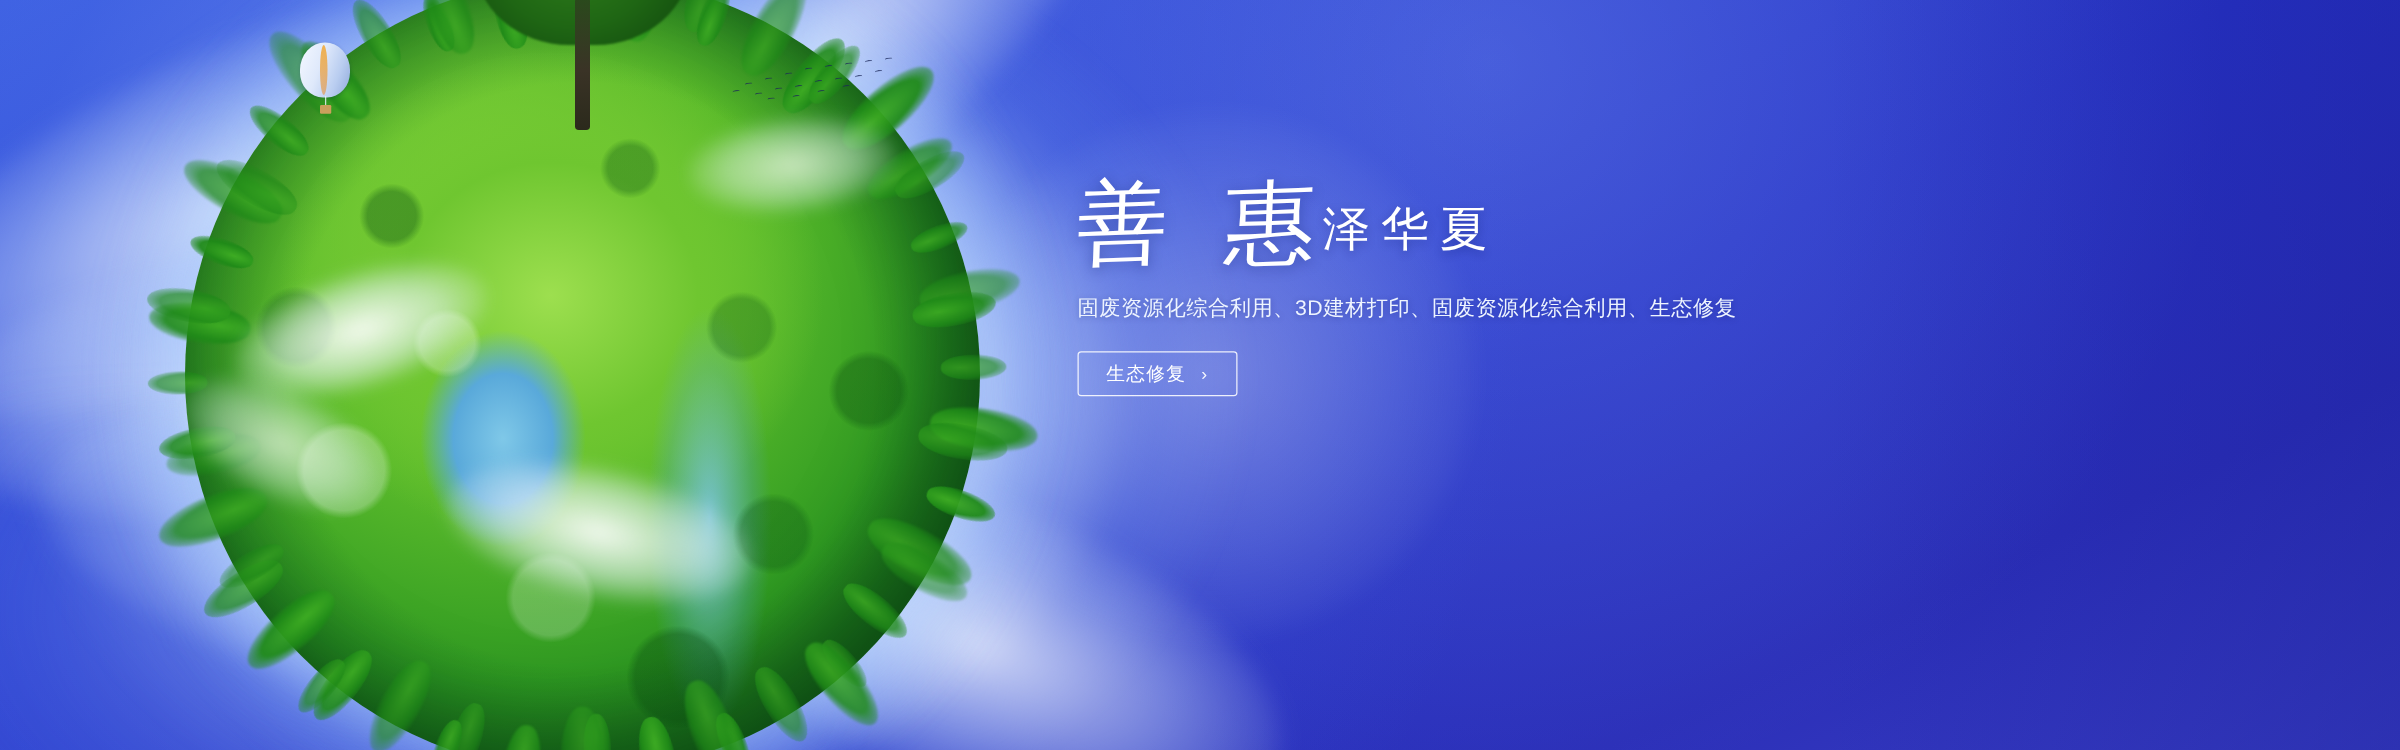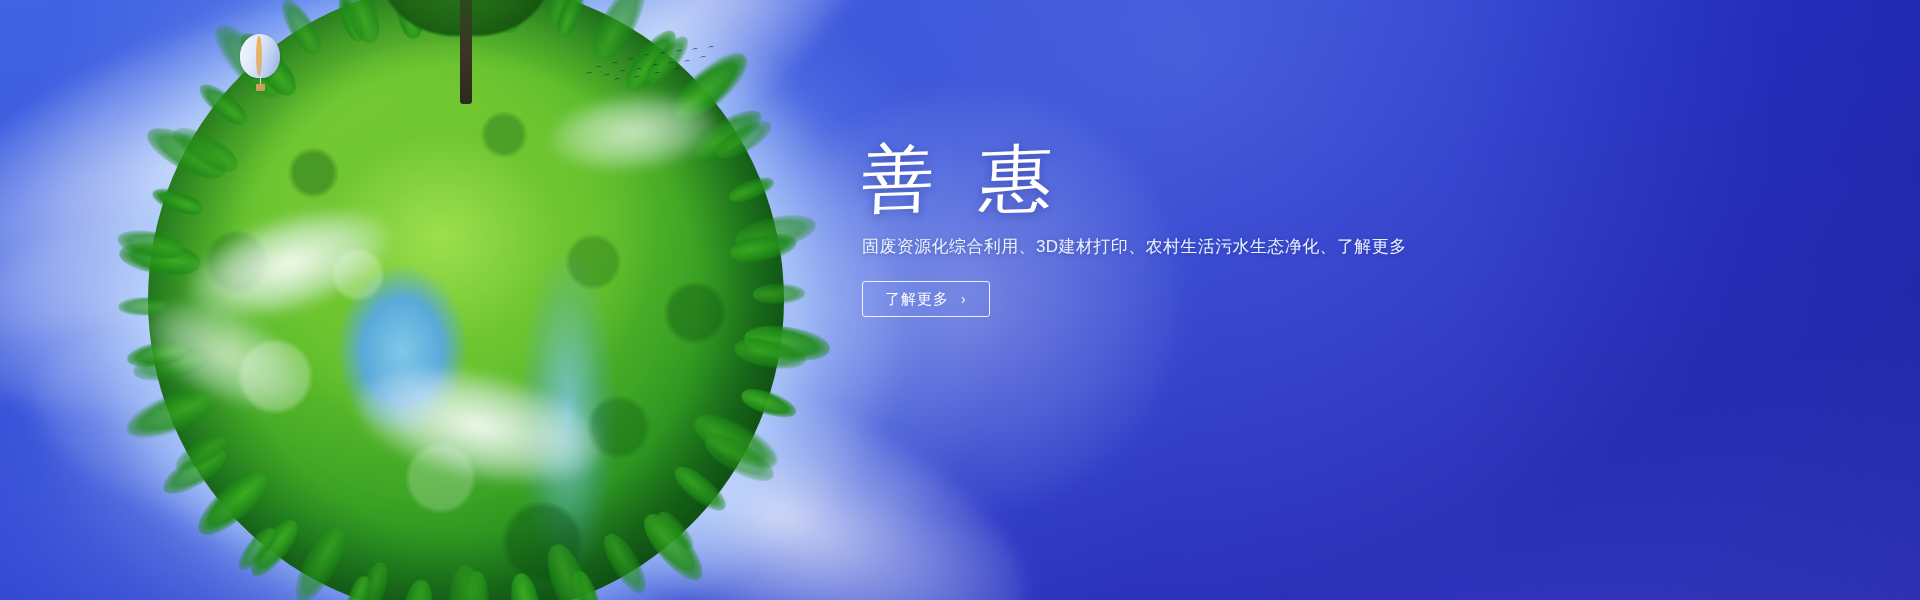--- a/index.html
+++ b/index.html
@@ -372,26 +372,27 @@
       <div class="bird" style="left: 70px; top: 28px;"></div>
       <div class="bird" style="left: 90px; top: 24px;"></div>
     </div>
 
   <div class="copy">
 
     <div class="headline">
       <span class="hl-big">善</span>
       <span class="hl-gap"></span>
       <span class="hl-big">惠</span>
+      <span class="hl-small">泽华夏</span>
     </div>
 
 
-    <div class="desc">固废资源化综合利用、3D建材打印、农村生活污水生态净化、了解更多</div>
+    <div class="desc">固废资源化综合利用、3D建材打印、固废资源化综合利用、生态修复</div>
 
     <button class="cta">
-      <span>了解更多</span>
+      <span>生态修复</span>
       <span class="chev">›</span>
     </button>
 
   </div>
 
   <div class="vignette"></div>
 </div>
 
 </body></html>

